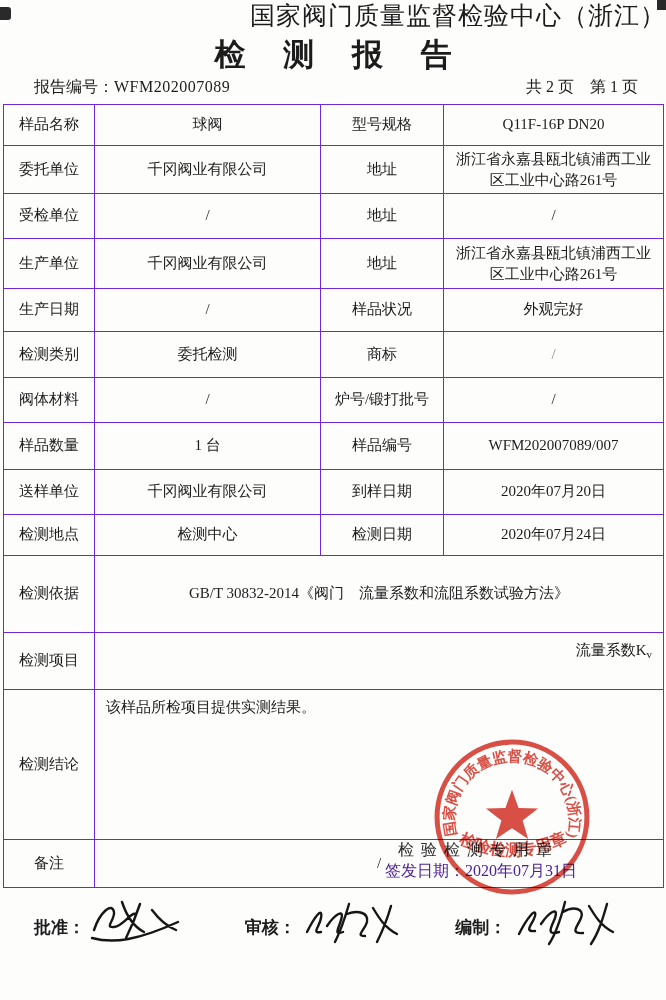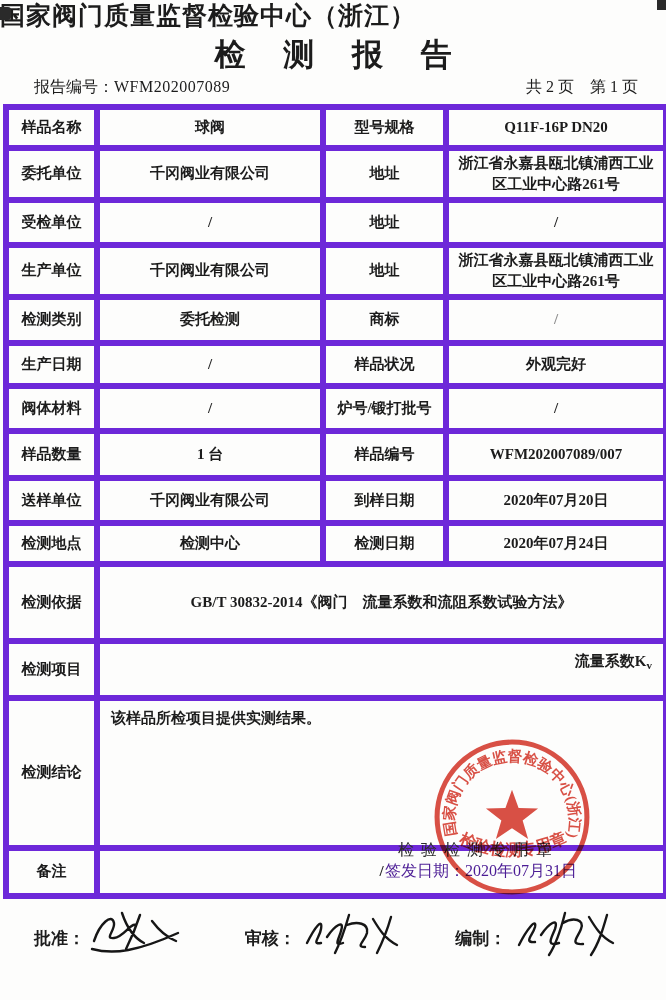--- a/index.html
+++ b/index.html
@@ -5,27 +5,27 @@
   :root { --stamp-red: #d5382c; }
   html,body { margin:0; padding:0; background:#ffffff; }
   .page {
     position:relative; width:666px; height:1000px; background:#fdfdfc;
     font-family:"Liberation Serif","DejaVu Serif",serif; color:#1c1c1c; overflow:hidden;
   }
   .artifact { position:absolute; background:#2a2a2a; }
   .artifact-tl { left:0; top:7px; width:11px; height:13px; border-radius:0 3px 3px 0; }
   .artifact-tr { right:0; top:0; width:9px; height:10px; }
   .org1 { margin:27px 0 0 0; text-align:center; font-size:25px; font-weight:bold; line-height:30px; letter-spacing:1px; }
-  .org2 { text-align:left; font-size:25px; font-weight:bold; line-height:31px; letter-spacing:1px; }
+  .org2 { text-align:right; font-size:25px; font-weight:normal; line-height:31px; letter-spacing:1px; }
   .title { margin-top:5px; text-align:center; font-size:31px; font-weight:bold; line-height:38px; letter-spacing:15px; padding-left:15px; }
   .meta { display:flex; justify-content:space-between; align-items:flex-end; padding:3px 28px 0 34px; font-size:16px; height:21px;gap:12px; }
   .report-no .num { letter-spacing:0.5px; }
   table.report { border-collapse:collapse; table-layout:fixed; width:660px; margin:6px 0 0 3px; }
-  td { border:6px solid #6d28d9; text-align:center; vertical-align:middle;
-       font-size:15px; line-height:1.3; padding:2px 4px; overflow:hidden;font-weight:bold; }
+  td { border:1px solid #6d28d9; text-align:center; vertical-align:middle;
+       font-size:15px; line-height:1.3; padding:2px 4px; overflow:hidden; }
   td.addr { line-height:1.4; padding:2px 6px; }
   td.faint { color:#8d8d8d; }
   td.merged-center { }
   td.va-top { vertical-align:top; text-align:right; padding:8px 11px; }
   td.concl { position:relative; vertical-align:top; text-align:left; padding:8px 11px; }
   .sub { font-size:11px; vertical-align:-3px; }
   .seal-text { position:absolute; left:398px; top:840px; font-size:16px; letter-spacing:7px; color:#2e2e2e; z-index:1; white-space:nowrap; }
   .issue-date { position:absolute; left:385px; top:861px; font-size:16px; color:#4c1d95; z-index:1; white-space:nowrap; }
   .stamp { position:absolute; left:431px; top:736px; width:162px; height:162px; z-index:2;
            opacity:0.88; mix-blend-mode:multiply; }
@@ -77,31 +77,31 @@
       <td>/</td>
       <td>地址</td>
       <td>/</td>
     </tr>
     <tr style="height:50px">
       <td>生产单位</td>
       <td>千冈阀业有限公司</td>
       <td>地址</td>
       <td class="addr">浙江省永嘉县瓯北镇浦西工业区工业中心路261号</td>
     </tr>
+    <tr style="height:43px">
+      <td>生产日期</td>
+      <td>/</td>
+      <td>样品状况</td>
+      <td>外观完好</td>
+    </tr>
     <tr style="height:46px">
       <td>检测类别</td>
       <td>委托检测</td>
       <td>商标</td>
       <td class="faint">/</td>
-    </tr>
-    <tr style="height:43px">
-      <td>生产日期</td>
-      <td>/</td>
-      <td>样品状况</td>
-      <td>外观完好</td>
     </tr>
     <tr style="height:45px">
       <td>阀体材料</td>
       <td>/</td>
       <td>炉号/锻打批号</td>
       <td>/</td>
     </tr>
     <tr style="height:47px">
       <td>样品数量</td>
       <td>1 台</td>

